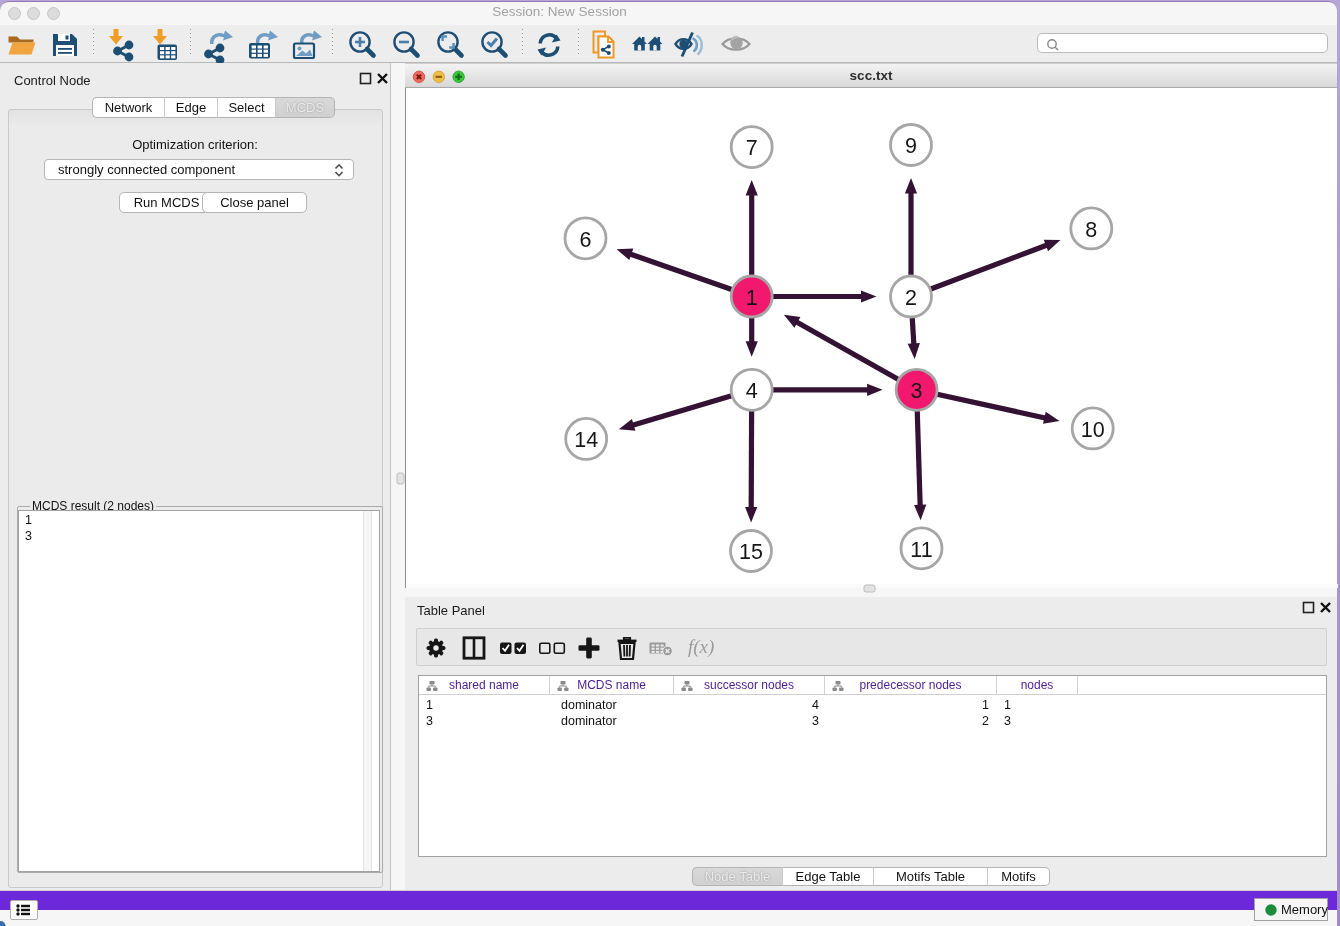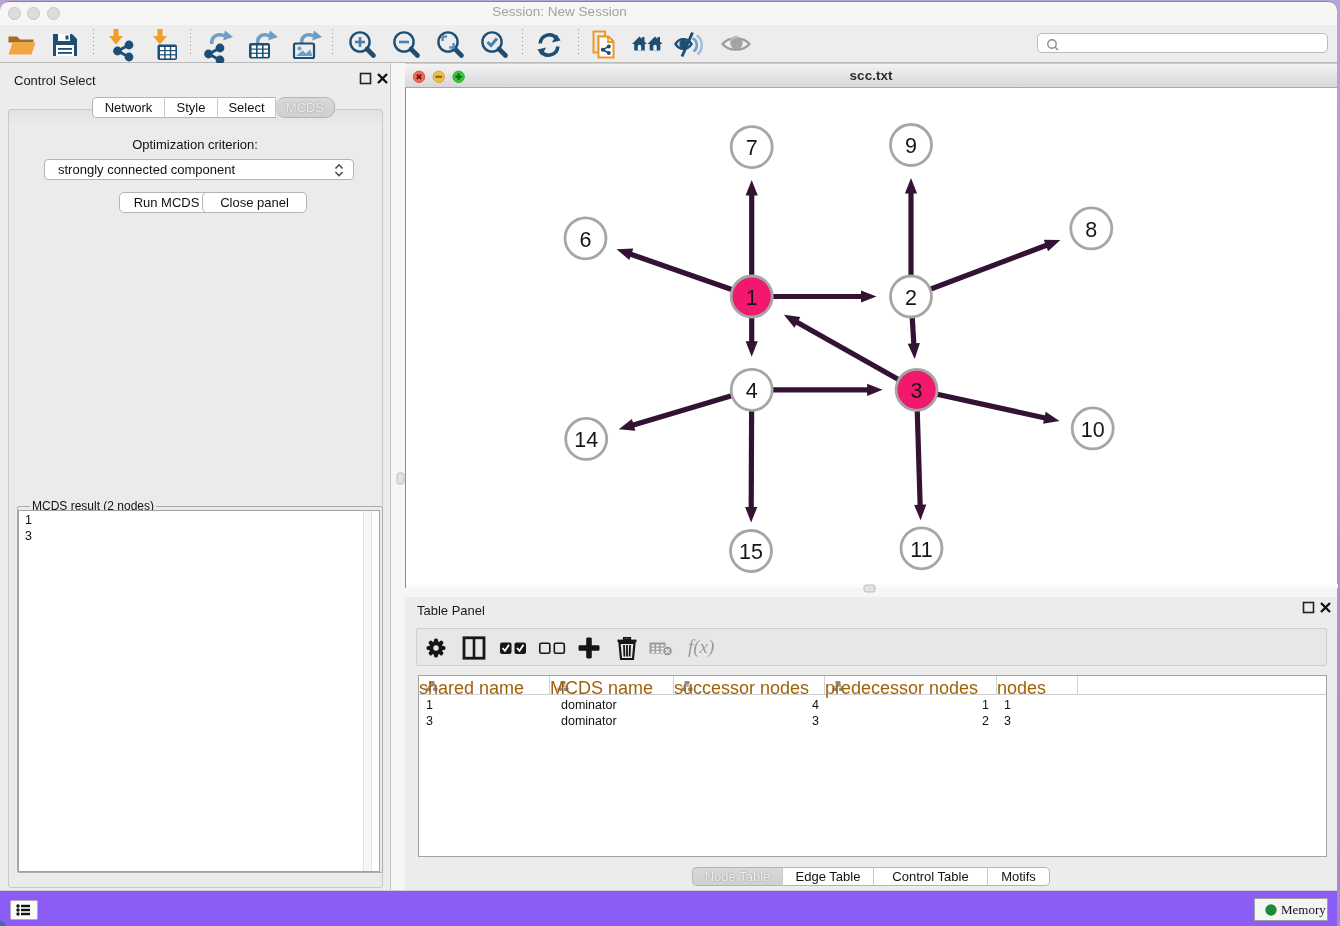--- a/index.html
+++ b/index.html
@@ -40,27 +40,27 @@
 
 
 #netframe { position:absolute; left:405px; top:63px; width:932px; height:527px; }
 #nettitle { position:absolute; left:0; top:0; width:100%; height:25px; background:linear-gradient(#f3f3f3,#d8d8d8); border-top:1px solid #cfcfcf; border-bottom:1px solid #a8a8a8; }
 #netcanvas { position:absolute; left:0; top:25px; width:932px; height:500px; background:#fff; border-left:1px solid #8e8e8e; }
 
 
 #tpanel { position:absolute; left:405px; top:597px; width:932px; height:293px; background:#ececec; }
 #ttable { position:absolute; left:13px; top:78px; width:909px; height:182px; background:#fff; border:1px solid #a2a2a2; font-size:12.5px; color:#111; }
 .th { position:absolute; top:0; height:19px; border-right:1px solid #d2d2d2; }
-.thlbl { position:absolute; top:2px; width:100%; text-align:left; font-size:18px; color:#a16207; }
+.thlbl { position:absolute; top:2px; width:100%; text-align:center; font-size:12px; color:#4c1d95; }
 .hico { position:absolute; left:7px; top:3.5px; width:12px; height:12px; }
 #thdr { position:absolute; left:0; top:0; width:100%; height:19px; border-bottom:1px solid #cfcfcf; background:#fff; }
 .cell { position:absolute; white-space:nowrap; }
 
 
-#statusbar { position:absolute; left:0; top:890px; width:1337px; height:36px; background:#8b5cf6; border-top:1px solid #cfcfcf;font-family:Liberation Serif, serif; }
+#statusbar { position:absolute; left:0; top:890px; width:1337px; height:20px; background:#6d28d9; border-top:1px solid #cfcfcf; }
 #memb { position:absolute; left:1254px; top:7px; width:74px; height:23px; background:#f5f5f5; border:1px solid #9f9f9f; font-size:13px; color:#111; }
 #listb { position:absolute; left:10px; top:9px; width:28px; height:20px; background:#fcfcfc; border:1px solid #b0b0b0; border-radius:2px; }
 </style>
 </head>
 <body>
 <div id="win"></div>
 <svg width="0" height="0" style="position:absolute;">
     <defs>
 <g id="sitemap">
         <rect x="3.5" y="1" width="5" height="3.6" rx="0.8" fill="#8a8a8a"></rect>
@@ -244,31 +244,31 @@
   </svg>
 
   <svg class="ticon" style="left:718px;" width="36" height="36">
     <path d="M4.5 17 C10.5 9.5 25.5 9.5 31.5 17 C25.5 24.5 10.5 24.5 4.5 17 Z" fill="none" stroke="#9a9a9a" stroke-width="2.2"></path>
     <circle cx="18.5" cy="16" r="6.2" fill="#a3a3a3"></circle>
     <path d="M13.4 13 A6.2 6.2 0 0 1 20 10.2" fill="none" stroke="#bcbcbc" stroke-width="2.4"></path>
   </svg>
 </div>
 
 <div id="cpanel">
-  <div class="ptitle" style="position:absolute;left:14px;top:10px;">Control Select</div>
+  <div class="ptitle" style="position:absolute;left:14px;top:10px;">Control Node</div>
   <svg class="winbtns" style="left:359px;top:9px;" width="32" height="14">
       <rect x="1.5" y="1.5" width="10" height="10" fill="none" stroke="#222" stroke-width="1.6"></rect>
       <path d="M19 2 L28 11 M28 2 L19 11" stroke="#111" stroke-width="2.4"></path>
     </svg>
   <div id="cp-inner"></div>
   <div class="seg" style="left:79px;top:34px;padding-left:13px;">
     <div style="width:73px;">Network</div>
-    <div style="width:53px;">Style</div>
+    <div style="width:53px;">Edge</div>
     <div style="width:58px;">Select</div>
-    <div class="sel" style="width:59px;border-radius:9px;">MCDS</div>
+    <div class="sel" style="width:59px;">MCDS</div>
   </div>
   <div id="optlabel">Optimization criterion:</div>
   <div id="combo">strongly connected component
     <svg width="12" height="15" style="position:absolute;right:8px;top:3px;">
         <path d="M2.5 5.5 L6 1.8 L9.5 5.5" fill="none" stroke="#4a4a4a" stroke-width="1.6"></path>
         <path d="M2.5 9 L6 12.7 L9.5 9" fill="none" stroke="#4a4a4a" stroke-width="1.6"></path>
       </svg>
   </div>
   <div class="btn" style="left:95px;top:129px;width:95px;margin-left:24px;">Run MCDS</div>
   <div class="btn" style="left:202px;top:129px;width:105px;">Close panel</div>
@@ -482,21 +482,21 @@
     <div class="cell" style="left:585px;top:22px;">1</div>
     <div class="cell" style="left:7px;top:38px;">3</div>
     <div class="cell" style="left:142px;top:38px;">dominator</div>
     <div class="cell" style="left:385px;top:38px;width:15px;text-align:right;">3</div>
     <div class="cell" style="left:555px;top:38px;width:15px;text-align:right;">2</div>
     <div class="cell" style="left:585px;top:38px;">3</div>
   </div>
   <div class="seg" style="left:287px;top:270px;height:19px;">
     <div class="sel" style="width:91px;">Node Table</div>
     <div style="width:91px;">Edge Table</div>
-    <div style="width:114px;">Control Table</div>
+    <div style="width:114px;">Motifs Table</div>
     <div style="width:62px;">Motifs</div>
   </div>
 </div>
 
 <div id="statusbar">
   <div id="listb"><svg width="26" height="18">
         <g fill="#111">
           <circle cx="7" cy="5" r="1.7"></circle>
           <circle cx="7" cy="9" r="1.7"></circle>
           <circle cx="7" cy="13" r="1.7"></circle>

